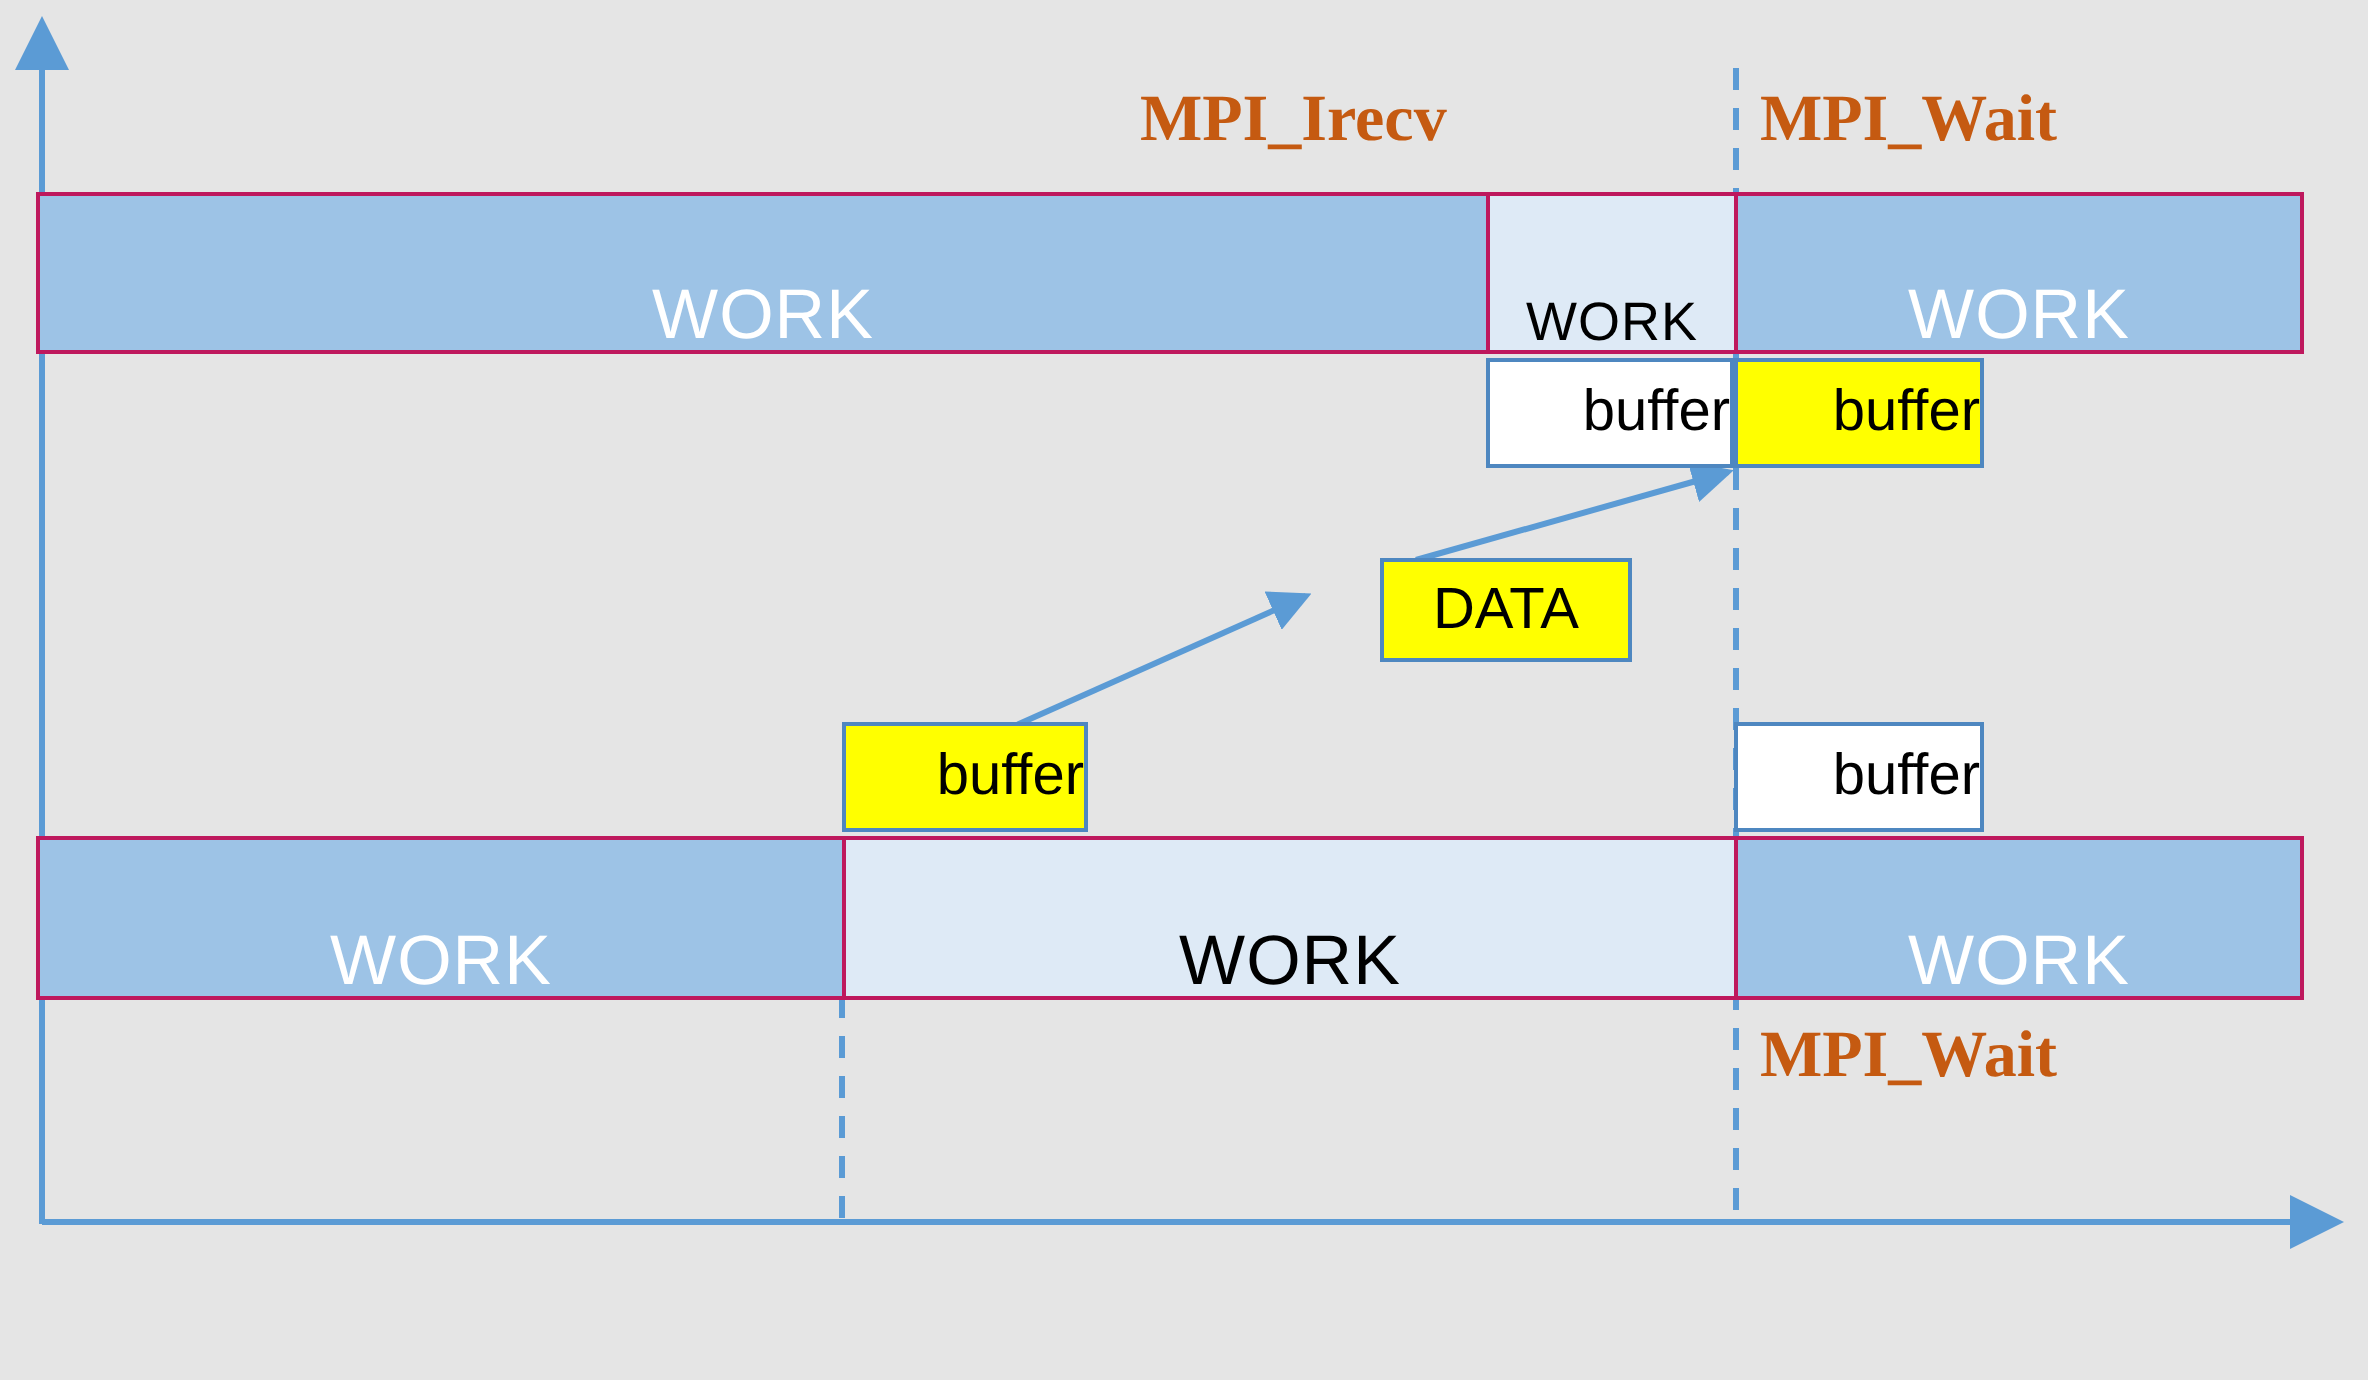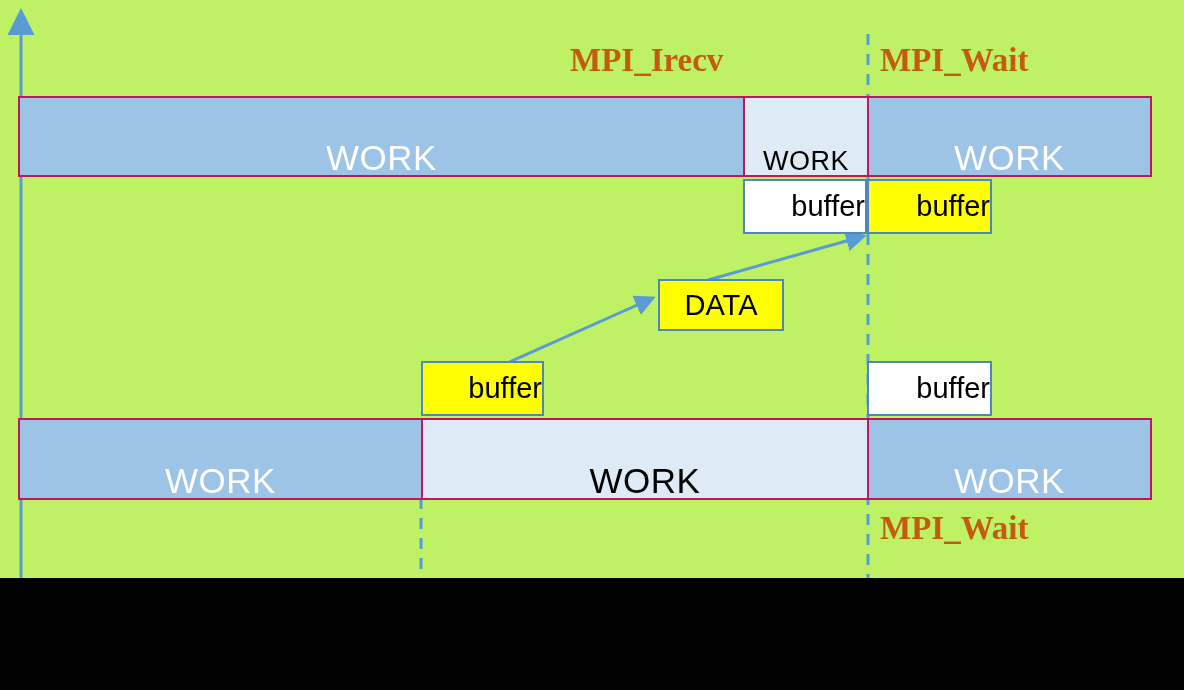--- a/index.html
+++ b/index.html
@@ -4,22 +4,22 @@
 <title>MPI Non-blocking Communication Timeline</title>
 <style>
   html, body {
     margin: 0;
     padding: 0;
     background: #000000;
   }
   #stage {
     position: relative;
     width: 1184px;
-    height: 578px;
-    background: #bef264;
+    height: 690px;
+    background: #e5e5e5;
     overflow: hidden;
     font-family: "Liberation Sans", sans-serif;
     text-decoration: underline;
   }
 
   
   .axis-svg {
     position: absolute;
     left: 0;
     top: 0;
@@ -127,21 +127,21 @@
     <span class="bar-label">WORK</span>
   </div>
 
   <div class="box box-white" style="left:743px; top:179px; width:124px; height:55px;">
     <span class="box-label">buffer</span>
   </div>
   <div class="box box-yellow" style="left:867px; top:179px; width:125px; height:55px;">
     <span class="box-label">buffer</span>
   </div>
 
-  <div class="box box-yellow center" style="left:658px; top:279px; width:126px; height:52px;">
+  <div class="box box-yellow center" style="left:690px; top:279px; width:126px; height:52px;">
     <span class="box-label">DATA</span>
   </div>
 
   <div class="box box-yellow" style="left:421px; top:361px; width:123px; height:55px;">
     <span class="box-label">buffer</span>
   </div>
   <div class="box box-white" style="left:867px; top:361px; width:125px; height:55px;">
     <span class="box-label">buffer</span>
   </div>
 

